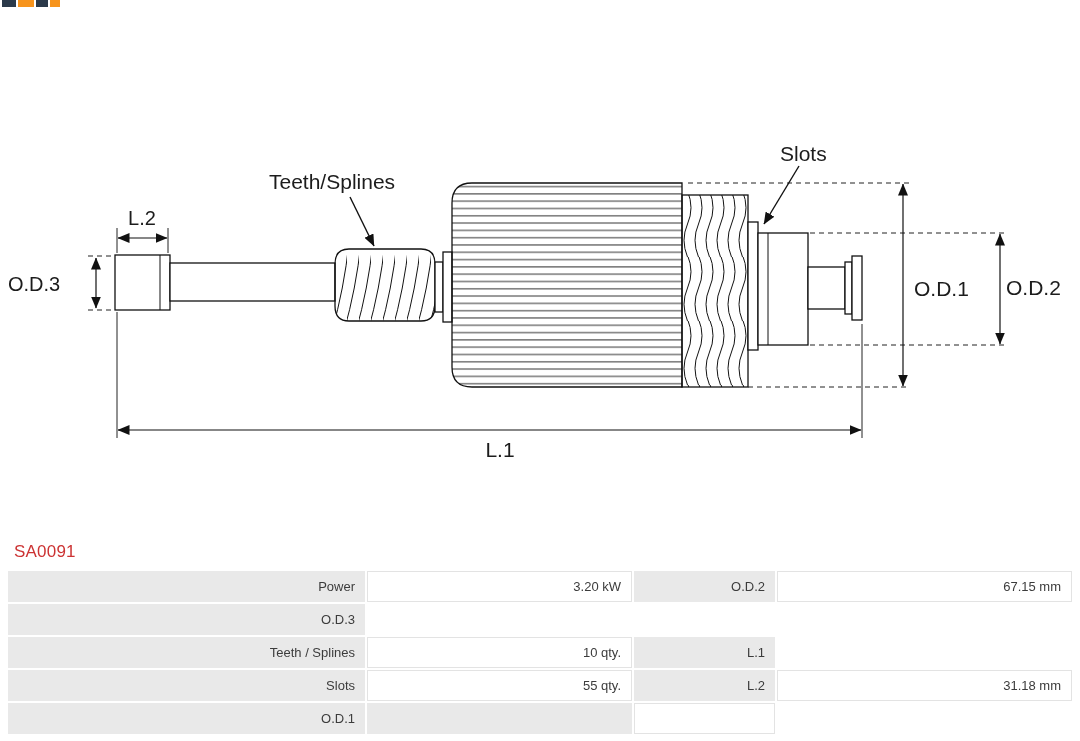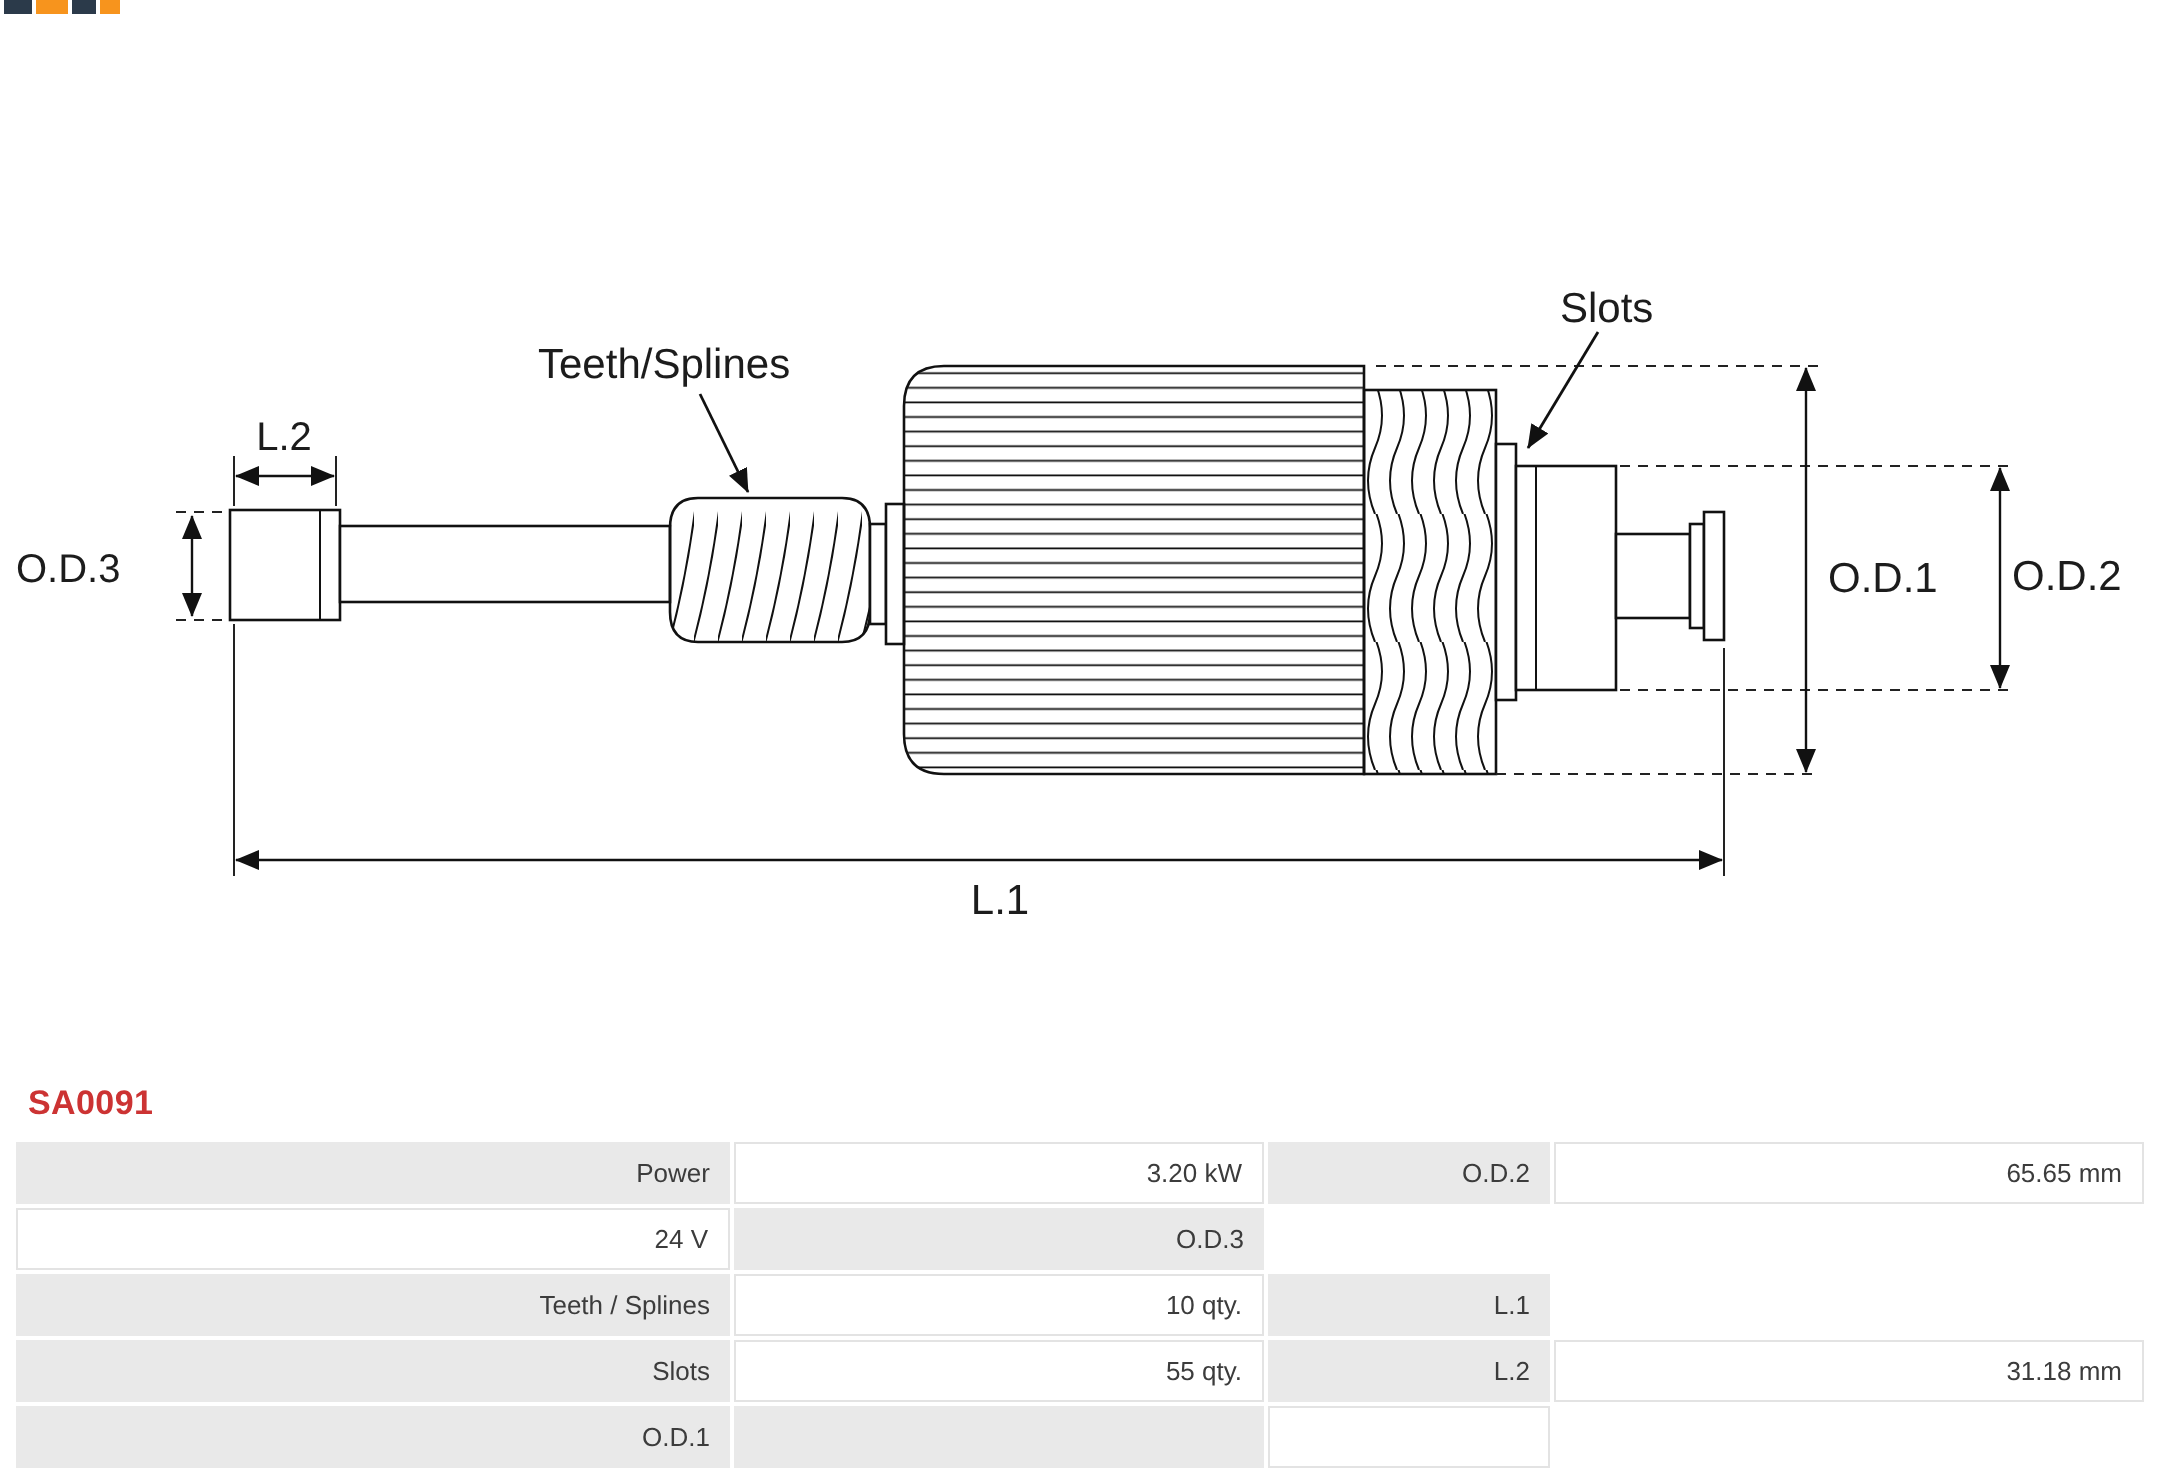--- a/index.html
+++ b/index.html
@@ -17,21 +17,21 @@
   .logo-fragment .seg { height: 100%; }
   .seg1 { width: 14px; background: #2b3a4a; }
   .seg2 { width: 16px; background: #f7941d; }
   .seg3 { width: 12px; background: #2b3a4a; }
   .seg4 { width: 10px; background: #f7941d; }
 
   .diagram { position: absolute; top: 0; left: 0; }
 
   .part-number {
     position: absolute; top: 542px; left: 14px;
-    font-size: 17px; font-weight: 700;
+    font-size: 17px; font-weight: 400;
     color: #cc3333; letter-spacing: 0.2px;
   }
 
   .spec-table {
     position: absolute; top: 571px; left: 8px;
     width: 1064px;
     display: flex; flex-direction: column; row-gap: 2px;
   }
   .spec-table .row {
     display: grid;
@@ -132,24 +132,23 @@
   </g>
 </svg>
 
 <div class="part-number">SA0091</div>
 
 <div class="spec-table">
   <div class="row">
     <div class="cell lbl">Power</div>
     <div class="cell val">3.20 kW</div>
     <div class="cell lbl">O.D.2</div>
-    <div class="cell val">65.65 mm</div>
+    <div class="cell val">67.15 mm</div>
   </div>
   <div class="row">
-    <div class="cell val">24 V</div>
     <div class="cell lbl">O.D.3</div>
   </div>
   <div class="row">
     <div class="cell lbl">Teeth / Splines</div>
     <div class="cell val">10 qty.</div>
     <div class="cell lbl">L.1</div>
   </div>
   <div class="row">
     <div class="cell lbl">Slots</div>
     <div class="cell val">55 qty.</div>

